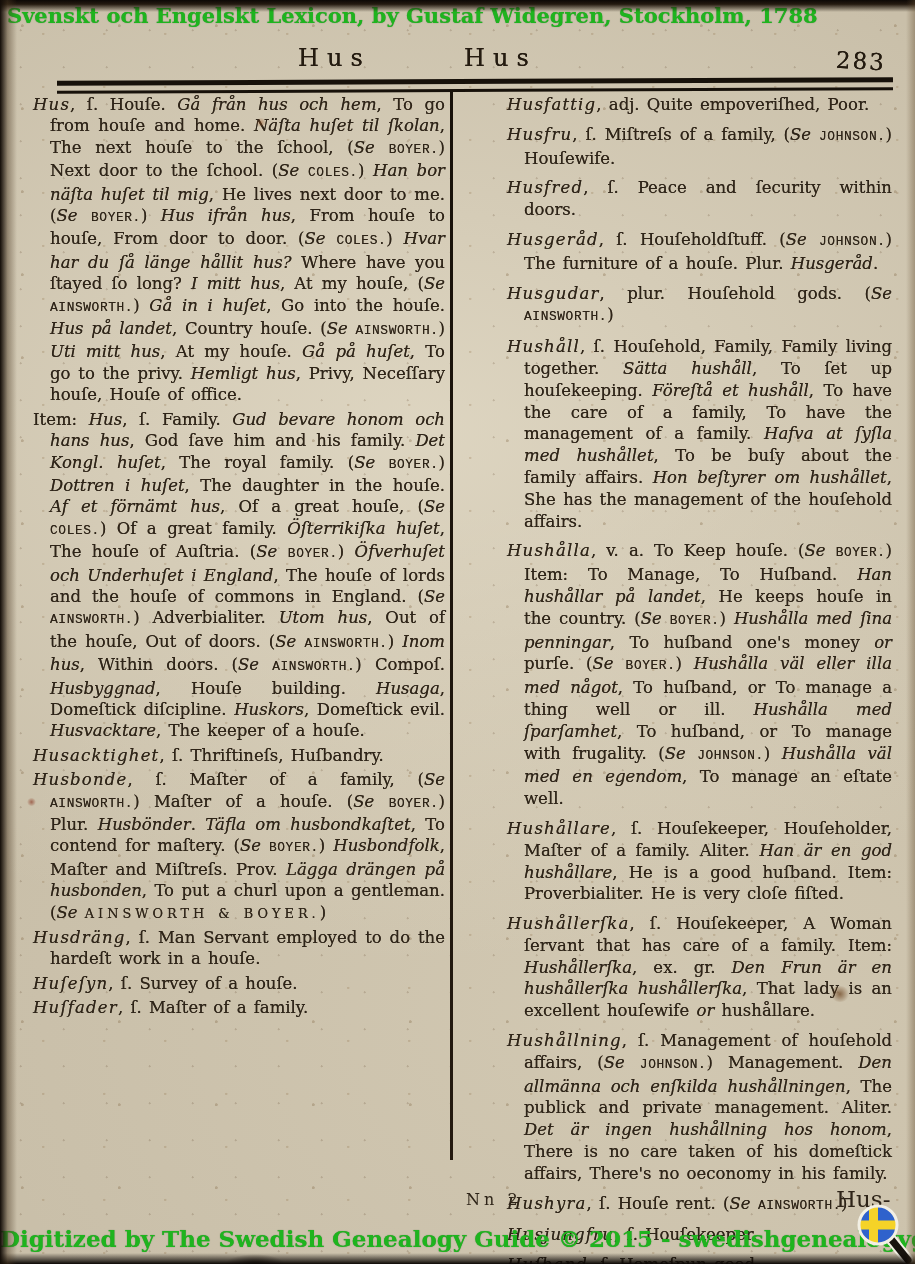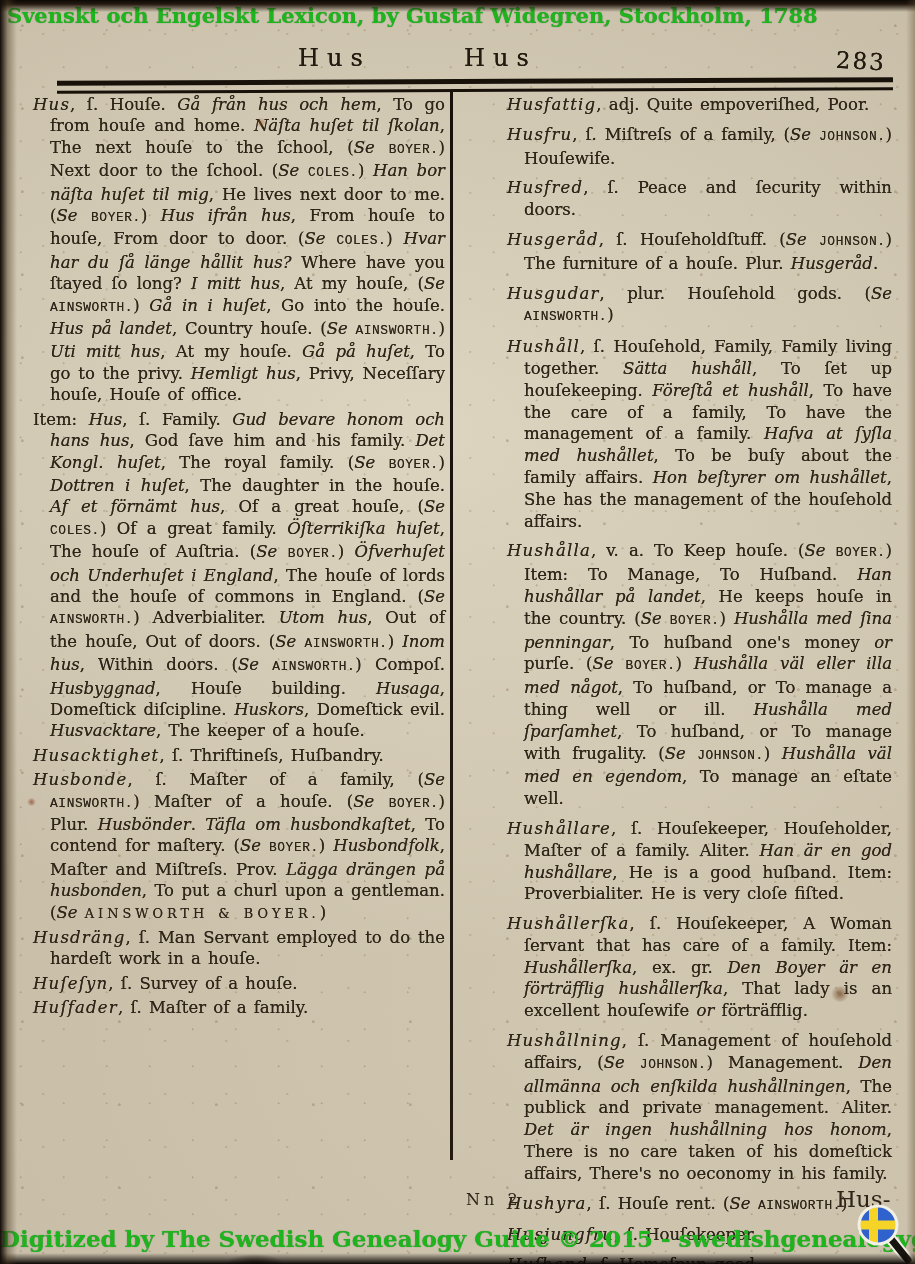--- a/index.html
+++ b/index.html
@@ -97,21 +97,21 @@
       </div>
     <div class="col col-right">
         <p class="entry"><i class="hw">Husfattig</i><span>, adj. Quite empoveriſhed, Poor.</span></p>
         <p class="entry"><i class="hw">Husfru</i><span>, ſ. Miſtreſs of a family, (</span><i>Se </i><span class="sc">Johnson.</span><span>) Houſewife.</span></p>
         <p class="entry"><i class="hw">Husfred</i><span>, ſ. Peace and ſecurity within doors.</span></p>
         <p class="entry"><i class="hw">Husgeråd</i><span>, ſ. Houſeholdſtuff. (</span><i>Se </i><span class="sc">Johnson.</span><span>) The furniture of a houſe. Plur. </span><i>Husgeråd</i><span>.</span></p>
         <p class="entry"><i class="hw">Husgudar</i><span>, plur. Houſehold gods. (</span><i>Se </i><span class="sc">Ainsworth.</span><span>)</span></p>
         <p class="entry"><i class="hw">Hushåll</i><span>, ſ. Houſehold, Family, Family living together. </span><i>Sätta hushåll</i><span>, To ſet up houſekeeping. </span><i>Föreſtå et hushåll</i><span>, To have the care of a family, To have the management of a family. </span><i>Hafva at ſyſla med hushållet</i><span>, To be buſy about the family affairs. </span><i>Hon beſtyrer om hushållet</i><span>, She has the management of the houſehold affairs.</span></p>
         <p class="entry"><i class="hw">Hushålla</i><span>, v. a. To Keep houſe. (</span><i>Se </i><span class="sc">Boyer.</span><span>) Item: To Manage, To Huſband. </span><i>Han hushållar på landet</i><span>, He keeps houſe in the country. (</span><i>Se </i><span class="sc">Boyer.</span><span>) </span><i>Hushålla med ſina penningar</i><span>, To huſband one's money </span><i>or</i><span> purſe. (</span><i>Se </i><span class="sc">Boyer.</span><span>) </span><i>Hushålla väl eller illa med något</i><span>, To huſband, or To manage a thing well or ill. </span><i>Hushålla med ſparſamhet</i><span>, To huſband, or To manage with frugality. (</span><i>Se </i><span class="sc">Johnson.</span><span>) </span><i>Hushålla väl med en egendom</i><span>, To manage an eſtate well.</span></p>
         <p class="entry"><i class="hw">Hushållare</i><span>, ſ. Houſekeeper, Houſeholder, Maſter of a family. Aliter. </span><i>Han är en god hushållare</i><span>, He is a good huſband. Item: Proverbialiter. He is very cloſe fiſted.</span></p>
-        <p class="entry"><i class="hw">Hushållerſka</i><span>, ſ. Houſekeeper, A Woman ſervant that has care of a family. Item: </span><i>Hushållerſka</i><span>, ex. gr. </span><i>Den Boyer är en förträfflig hushållerſka</i><span>, That lady is an excellent houſewife </span><i>or</i><span> förträfflig.</span></p>
+        <p class="entry"><i class="hw">Hushållerſka</i><span>, ſ. Houſekeeper, A Woman ſervant that has care of a family. Item: </span><i>Hushållerſka</i><span>, ex. gr. </span><i>Den Frun är en hushållerſka hushållerſka</i><span>, That lady is an excellent houſewife </span><i>or</i><span> hushållare.</span></p>
         <p class="entry"><i class="hw">Hushållning</i><span>, ſ. Management of houſehold affairs, (</span><i>Se </i><span class="sc">Johnson.</span><span>) Management. </span><i>Den allmänna och enſkilda hushållningen</i><span>, The publick and private management. Aliter. </span><i>Det är ingen hushållning hos honom</i><span>, There is no care taken of his domeſtick affairs, There's no oeconomy in his family.</span></p>
         <p class="entry"><i class="hw">Hushyra</i><span>, ſ. Houſe rent. (</span><i>Se </i><span class="sc">Ainsworth.</span><span>)</span></p>
         <p class="entry"><i class="hw">Husjungfru</i><span>, ſ. Houſekeeper.</span></p>
         <p class="entry"><i class="hw">Huſband</i><span>, ſ. Homeſpun good.</span></p>
         <p class="entry"><i class="hw">Husman</i><span>, ſ. </span><i>Se Inhyſeshjon</i><span>. Proverbialiter.</span></p>
       </div>
 
     <div class="signature">Nn 2</div>
     <div class="catchword">Hus-</div>
 

